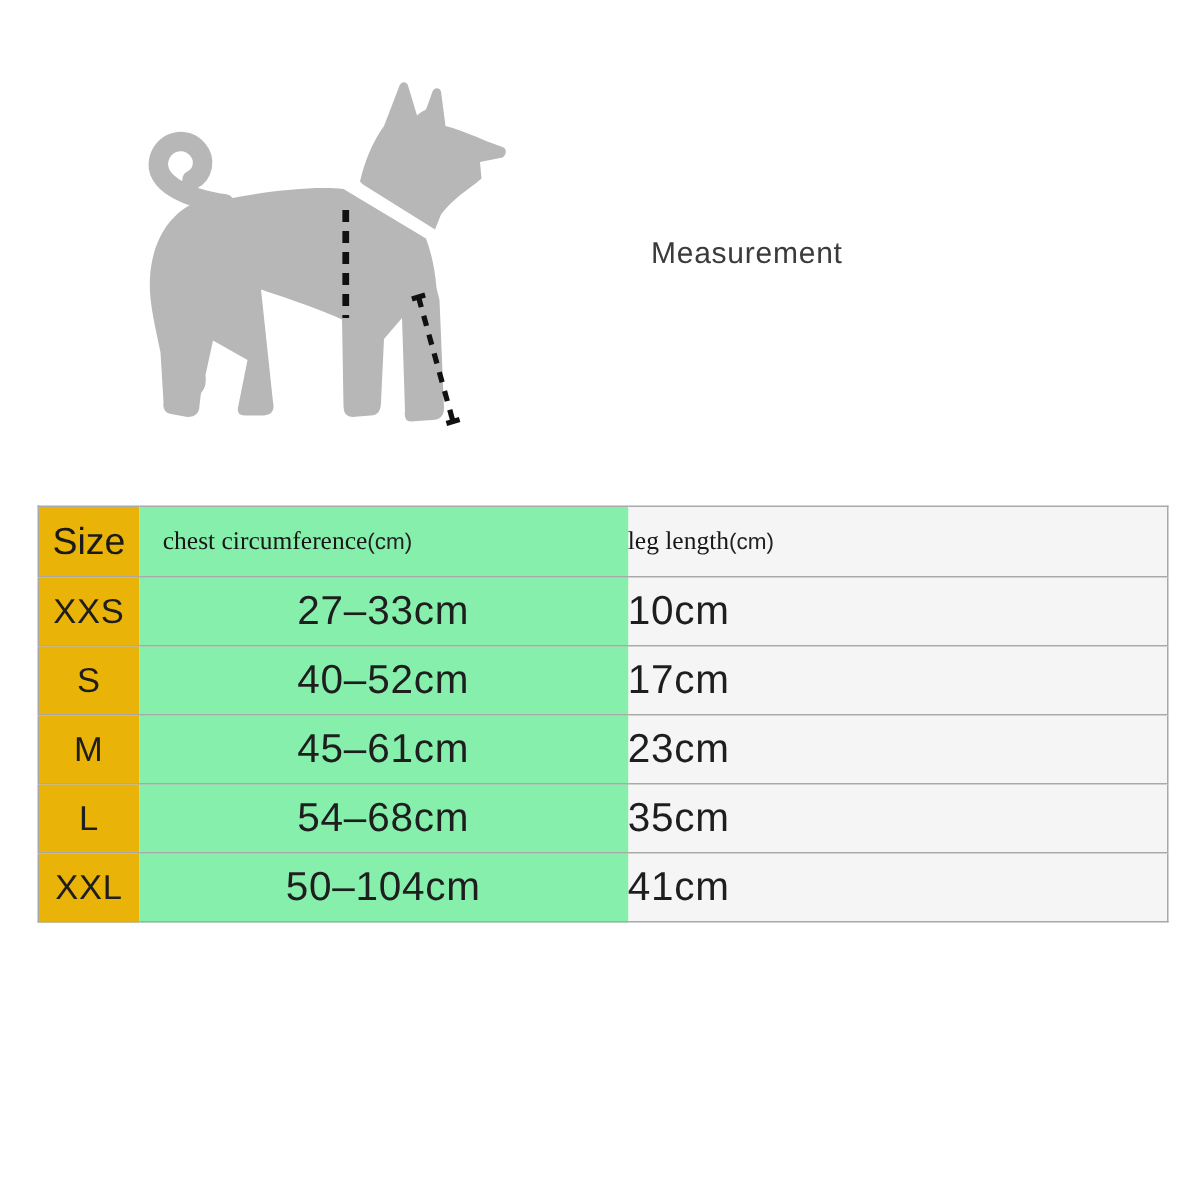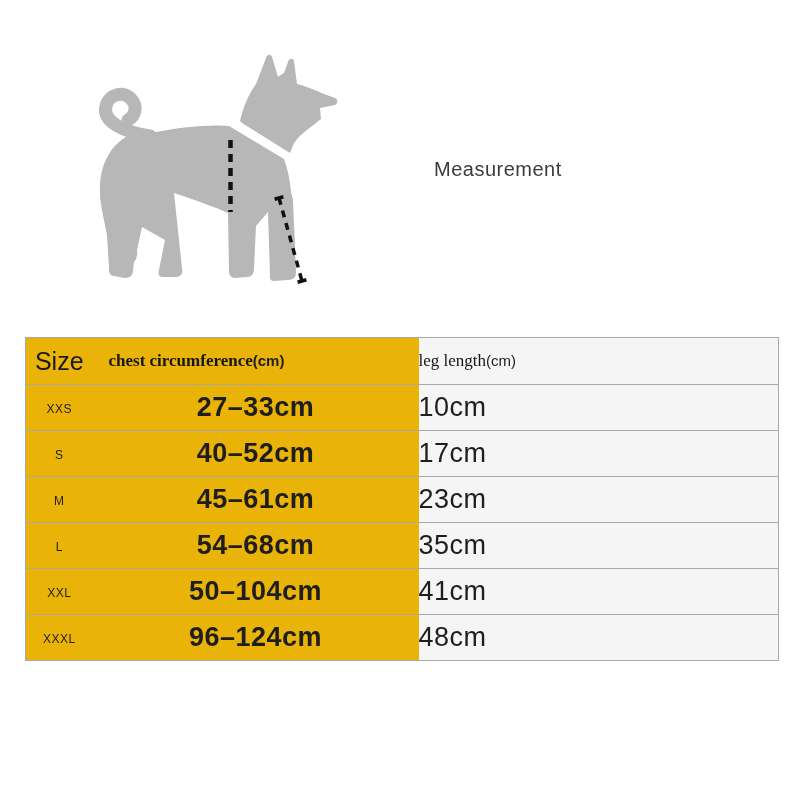--- a/index.html
+++ b/index.html
@@ -16,28 +16,28 @@
 
   
   #size-table-wrap { position:absolute; left:25px; top:337px; width:753px; }
   table { width:753px; border-collapse:collapse; table-layout:fixed;
           border:1px solid #a9a9a9; }
   td { vertical-align:middle; color:#1e1e1e; }
   tr.hdr td { height:47px; }
   tr.row td { height:46px; }
   tr + tr td { border-top:1px solid #a9a9a9; }
   td.c1 { background:#eab308; text-align:center; }
-  td.c2 { background:#eab308;font-weight:bold; }
+  td.c2 { background:#86efac; }
   td.c3 { background:#f5f5f5; text-align:left; }
   .size-hdr   { font-size:25px; color:#1a1a1a; }
   .serif-hdr  { font-family:"Liberation Serif", serif; font-size:17px; color:#161616; }
   .unit-hdr   { font-family:"Liberation Sans", sans-serif; font-size:15px; color:#222; }
   td.chest-hdr { text-align:left; padding-left:16px; }
   td.leg-hdr   { }
-  .size-label { font-size:12px; letter-spacing:0.5px;margin-top:32px; }
+  .size-label { font-size:23px; letter-spacing:0.5px;margin-top:32px; }
   .value      { font-size:27px; letter-spacing:0.5px; }
   td.c2.val   { text-align:center; }
 </style>
 </head>
 <body>
 
 <div id="stage">
 
   <svg id="dog-svg" viewBox="90 48 260 245" xmlns="http://www.w3.org/2000/svg">
 
@@ -125,22 +125,17 @@
       <tr class="row">
         <td class="c1"><span class="size-label">L</span></td>
         <td class="c2 val"><span class="value">54–68cm</span></td>
         <td class="c3"><span class="value">35cm</span></td>
       </tr>
       <tr class="row">
         <td class="c1"><span class="size-label">XXL</span></td>
         <td class="c2 val"><span class="value">50–104cm</span></td>
         <td class="c3"><span class="value">41cm</span></td>
       </tr>
-      <tr class="row">
-        <td class="c1"><span class="size-label">XXXL</span></td>
-        <td class="c2 val"><span class="value">96–124cm</span></td>
-        <td class="c3"><span class="value">48cm</span></td>
-      </tr>
     </tbody>
       </table>
   </div>
 
 </div>
 
 </body></html>

